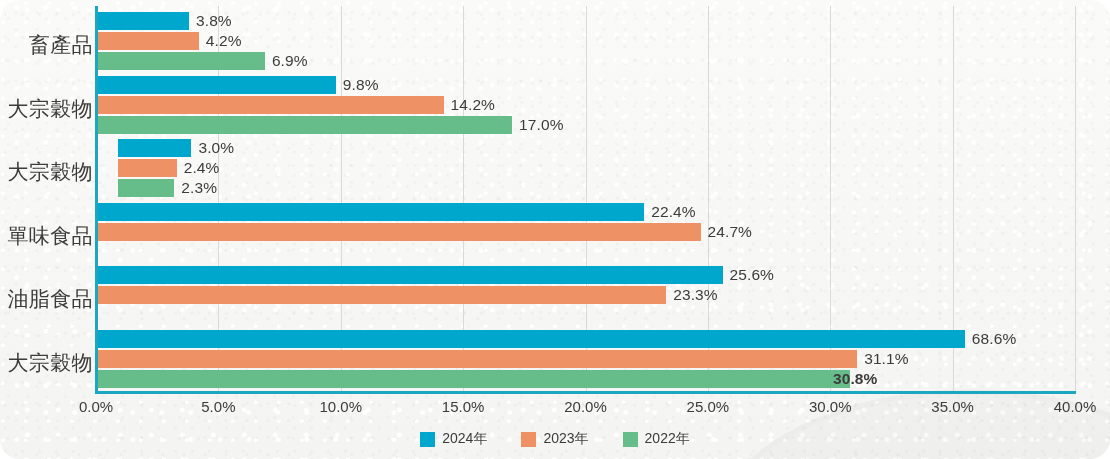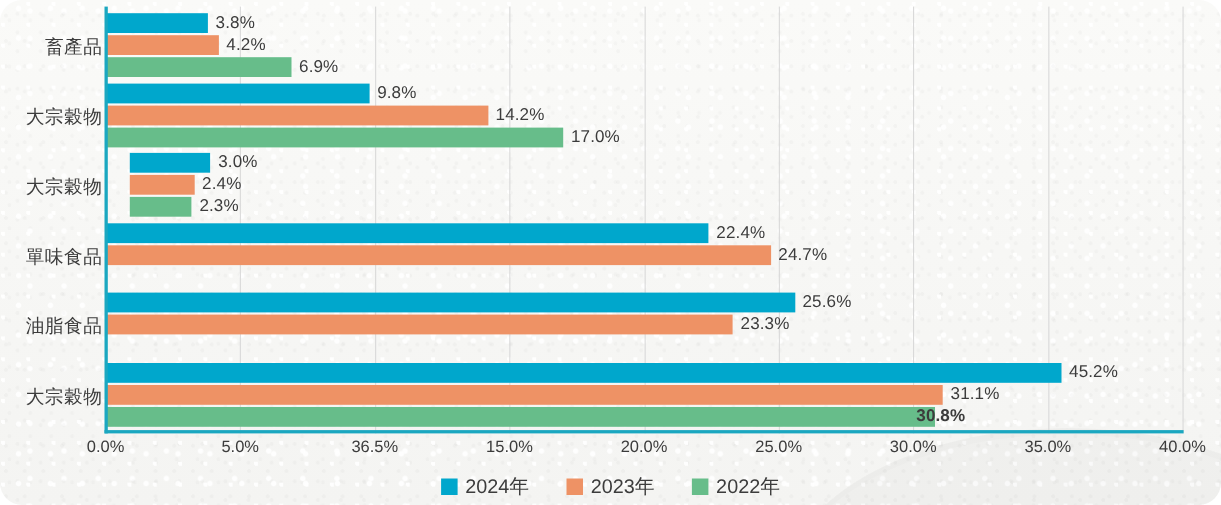--- a/index.html
+++ b/index.html
@@ -94,21 +94,21 @@
     transform: translateY(-50%);
     font-size: 15.5px;
     color: #3c3c3c;
     white-space: nowrap;
     letter-spacing: 0.1px;
   }
 
   .cat-label {
     position: absolute;
     right: 1017px;
-    font-size: 17px;
+    font-size: 21px;
     color: #3c3c3c;
     white-space: nowrap;
     text-align: right;
     letter-spacing: 0.4px;
   }
 
   .xtick {
     position: absolute;
     top: 398px;
     font-size: 15px;
@@ -131,21 +131,21 @@
     display: flex;
     align-items: center;
     gap: 7px;
   }
   .legend-swatch {
     width: 15px;
     height: 15px;
     display: block;
   }
   .legend-text {
-    font-size: 18px;
+    font-size: 14px;
     color: #3c3c3c;
     white-space: nowrap;
   }
 </style>
 </head>
 <body>
 
 <div id="chart-root">
   <div class="corner-arc"></div>
 
@@ -216,21 +216,21 @@
           <span class="bar-label" style="left: 633.56px;">25.6%</span>
         </div>
         <div class="bar-row">
           <div class="bar" title="2023年 油脂食品 23.3%" style="width: 570.268px; background: rgb(238, 146, 101);"></div>
           <span class="bar-label" style="left: 577.268px;">23.3%</span>
         </div>
       </div>
       <div class="group" style="top: 323.5px;">
         <div class="bar-row">
           <div class="bar" title="2024年 配合飼料 35.5%" style="width: 868.862px; background: rgb(0, 167, 204);"></div>
-          <span class="bar-label" style="left: 875.862px;">45.2%</span>
+          <span class="bar-label" style="left: 875.862px;">68.6%</span>
         </div>
         <div class="bar-row">
           <div class="bar" title="2023年 配合飼料 31.1%" style="width: 761.173px; background: rgb(238, 146, 101);"></div>
           <span class="bar-label" style="left: 768.173px;">31.1%</span>
         </div>
         <div class="bar-row">
           <div class="bar" title="2022年 配合飼料 30.8%" style="width: 753.83px; background: rgb(103, 189, 138);"></div>
           <span class="bar-label" style="left: 737px; font-weight: bold;">30.8%</span>
         </div>
       </div>
@@ -243,21 +243,21 @@
       <div class="cat-label" style="top: 31px;">畜產品</div>
       <div class="cat-label" style="top: 94.5px;">大宗穀物</div>
       <div class="cat-label" style="top: 158px;">大宗穀物</div>
       <div class="cat-label" style="top: 221.5px;">單味食品</div>
       <div class="cat-label" style="top: 285px;">油脂食品</div>
       <div class="cat-label" style="top: 348.5px;">大宗穀物</div>
     </div>
   <div id="xticks">
       <div class="xtick" style="left: 96px;">0.0%</div>
       <div class="xtick" style="left: 218.375px;">5.0%</div>
-      <div class="xtick" style="left: 340.75px;">36.5%</div>
+      <div class="xtick" style="left: 340.75px;">10.0%</div>
       <div class="xtick" style="left: 463.125px;">15.0%</div>
       <div class="xtick" style="left: 585.5px;">20.0%</div>
       <div class="xtick" style="left: 707.875px;">25.0%</div>
       <div class="xtick" style="left: 830.25px;">30.0%</div>
       <div class="xtick" style="left: 952.625px;">35.0%</div>
       <div class="xtick" style="left: 1075px;">40.0%</div>
     </div>
 
   <div class="legend" id="legend">
       <div class="legend-item">

